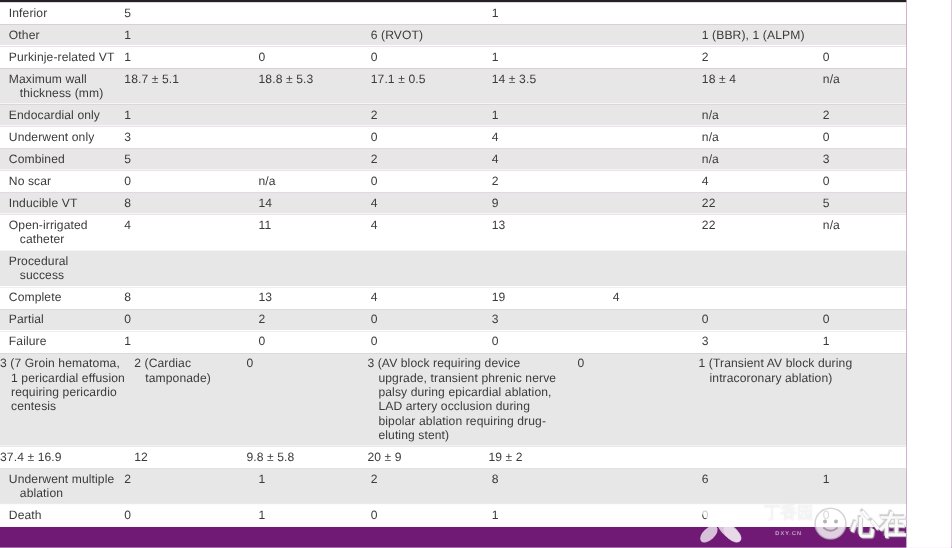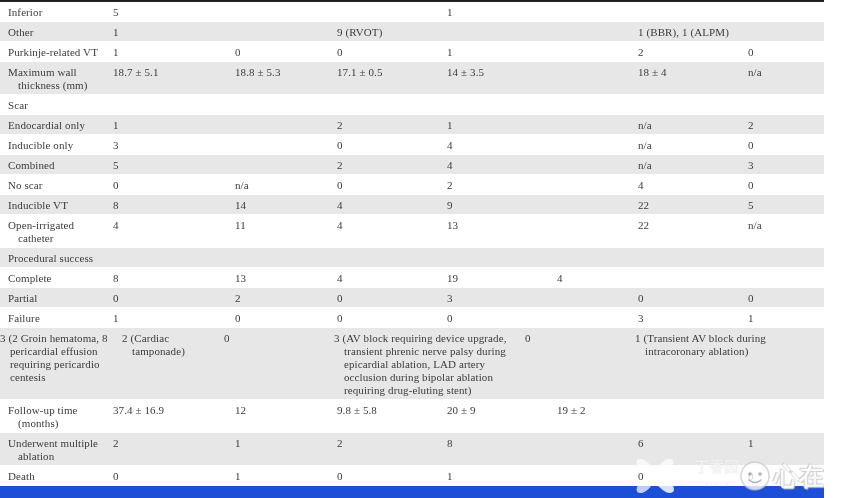--- a/index.html
+++ b/index.html
@@ -1,21 +1,21 @@
 <!DOCTYPE html>
 <html><head>
 <meta charset="utf-8">
 <style>
   html, body { margin: 0; padding: 0; background: #ffffff; }
   .page {
     position: relative;
     width: 824px;
     height: 498px;
-    background: #1d4ed8;
-    font-family: Liberation Serif, serif;
+    background: #701a75;
+    font-family: Liberation Sans, sans-serif;
     font-size: 11px;
     color: var(--text, #3b3b3b);
     overflow: hidden;
   }
   .top-rule {
     height: 2px;
     background: var(--top-rule, #222222);
     width: 100%;
   }
   .tbl { width: 100%; }
@@ -100,21 +100,21 @@
         <div class="cell c2"></div>
         <div class="cell c3"></div>
         <div class="cell c4">1</div>
         <div class="cell c5"></div>
         <div class="cell c6"></div>
       </div>
       <div class="row shaded">
         <div class="cell label">Other</div>
         <div class="cell c1">1</div>
         <div class="cell c2"></div>
-        <div class="cell c3">9 (RVOT)</div>
+        <div class="cell c3">6 (RVOT)</div>
         <div class="cell c4"></div>
         <div class="cell c5">1 (BBR), 1 (ALPM)</div>
         <div class="cell c6"></div>
       </div>
       <div class="row">
         <div class="cell label">Purkinje-related VT</div>
         <div class="cell c1">1</div>
         <div class="cell c2">0</div>
         <div class="cell c3">0</div>
         <div class="cell c4">1</div>
@@ -123,40 +123,31 @@
       </div>
       <div class="row shaded">
         <div class="cell label">Maximum wall thickness (mm)</div>
         <div class="cell c1">18.7 ± 5.1</div>
         <div class="cell c2">18.8 ± 5.3</div>
         <div class="cell c3">17.1 ± 0.5</div>
         <div class="cell c4">14 ± 3.5</div>
         <div class="cell c5">18 ± 4</div>
         <div class="cell c6">n/a</div>
       </div>
-      <div class="row">
-        <div class="cell label">Scar</div>
-        <div class="cell c1"></div>
-        <div class="cell c2"></div>
-        <div class="cell c3"></div>
-        <div class="cell c4"></div>
-        <div class="cell c5"></div>
-        <div class="cell c6"></div>
-      </div>
       <div class="row shaded">
         <div class="cell label">Endocardial only</div>
         <div class="cell c1">1</div>
         <div class="cell c2"></div>
         <div class="cell c3">2</div>
         <div class="cell c4">1</div>
         <div class="cell c5">n/a</div>
         <div class="cell c6">2</div>
       </div>
       <div class="row">
-        <div class="cell label">Inducible only</div>
+        <div class="cell label">Underwent only</div>
         <div class="cell c1">3</div>
         <div class="cell c2"></div>
         <div class="cell c3">0</div>
         <div class="cell c4">4</div>
         <div class="cell c5">n/a</div>
         <div class="cell c6">0</div>
       </div>
       <div class="row shaded">
         <div class="cell label">Combined</div>
         <div class="cell c1">5</div>
@@ -222,29 +213,28 @@
       <div class="row">
         <div class="cell label">Failure</div>
         <div class="cell c1">1</div>
         <div class="cell c2">0</div>
         <div class="cell c3">0</div>
         <div class="cell c4">0</div>
         <div class="cell c5">3</div>
         <div class="cell c6">1</div>
       </div>
       <div class="row shaded">
-        <div class="cell c1">3 (2 Groin hematoma, 8 pericardial effusion requiring pericardio centesis</div>
+        <div class="cell c1">3 (7 Groin hematoma, 1 pericardial effusion requiring pericardio centesis</div>
         <div class="cell c2">2 (Cardiac tamponade)</div>
         <div class="cell c3">0</div>
         <div class="cell c4">3 (AV block requiring device upgrade, transient phrenic nerve palsy during epicardial ablation, LAD artery occlusion during bipolar ablation requiring drug-eluting stent)</div>
         <div class="cell c5">0</div>
         <div class="cell c6">1 (Transient AV block during intracoronary ablation)</div>
       </div>
       <div class="row">
-        <div class="cell label">Follow-up time (months)</div>
         <div class="cell c1">37.4 ± 16.9</div>
         <div class="cell c2">12</div>
         <div class="cell c3">9.8 ± 5.8</div>
         <div class="cell c5">20 ± 9</div>
         <div class="cell c6">19 ± 2</div>
       </div>
       <div class="row shaded">
         <div class="cell label">Underwent multiple ablation</div>
         <div class="cell c1">2</div>
         <div class="cell c2">1</div>

